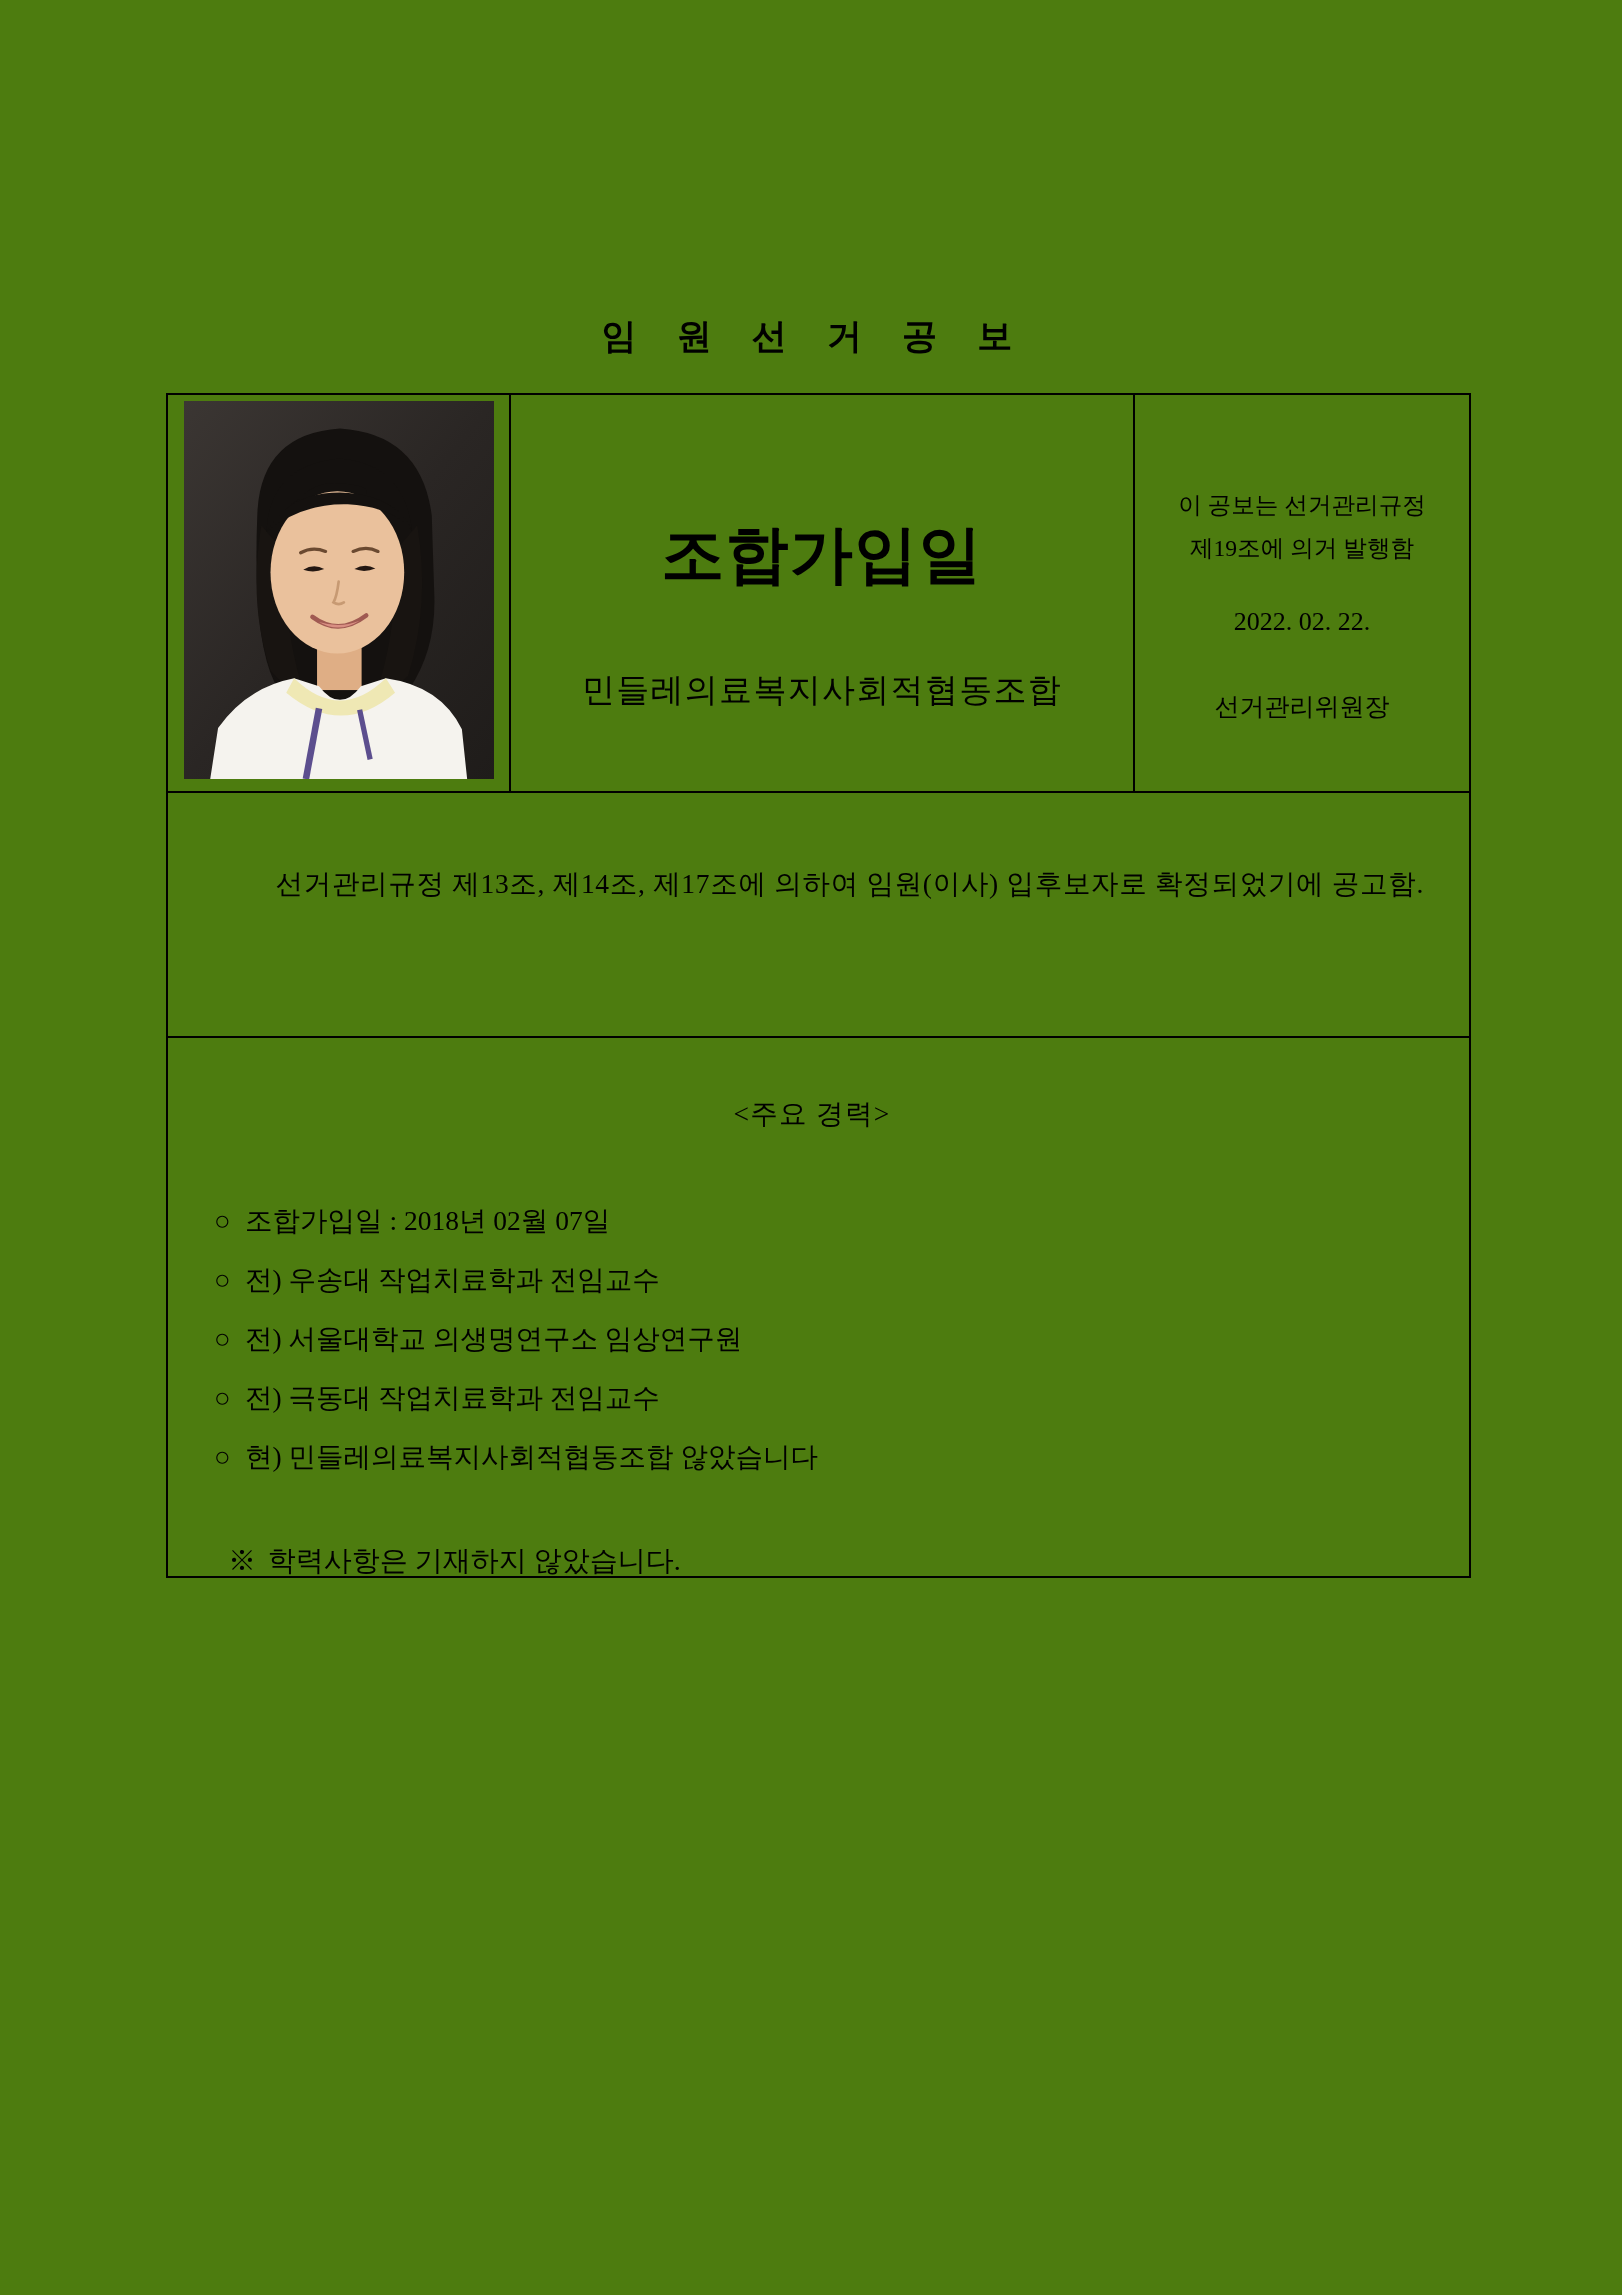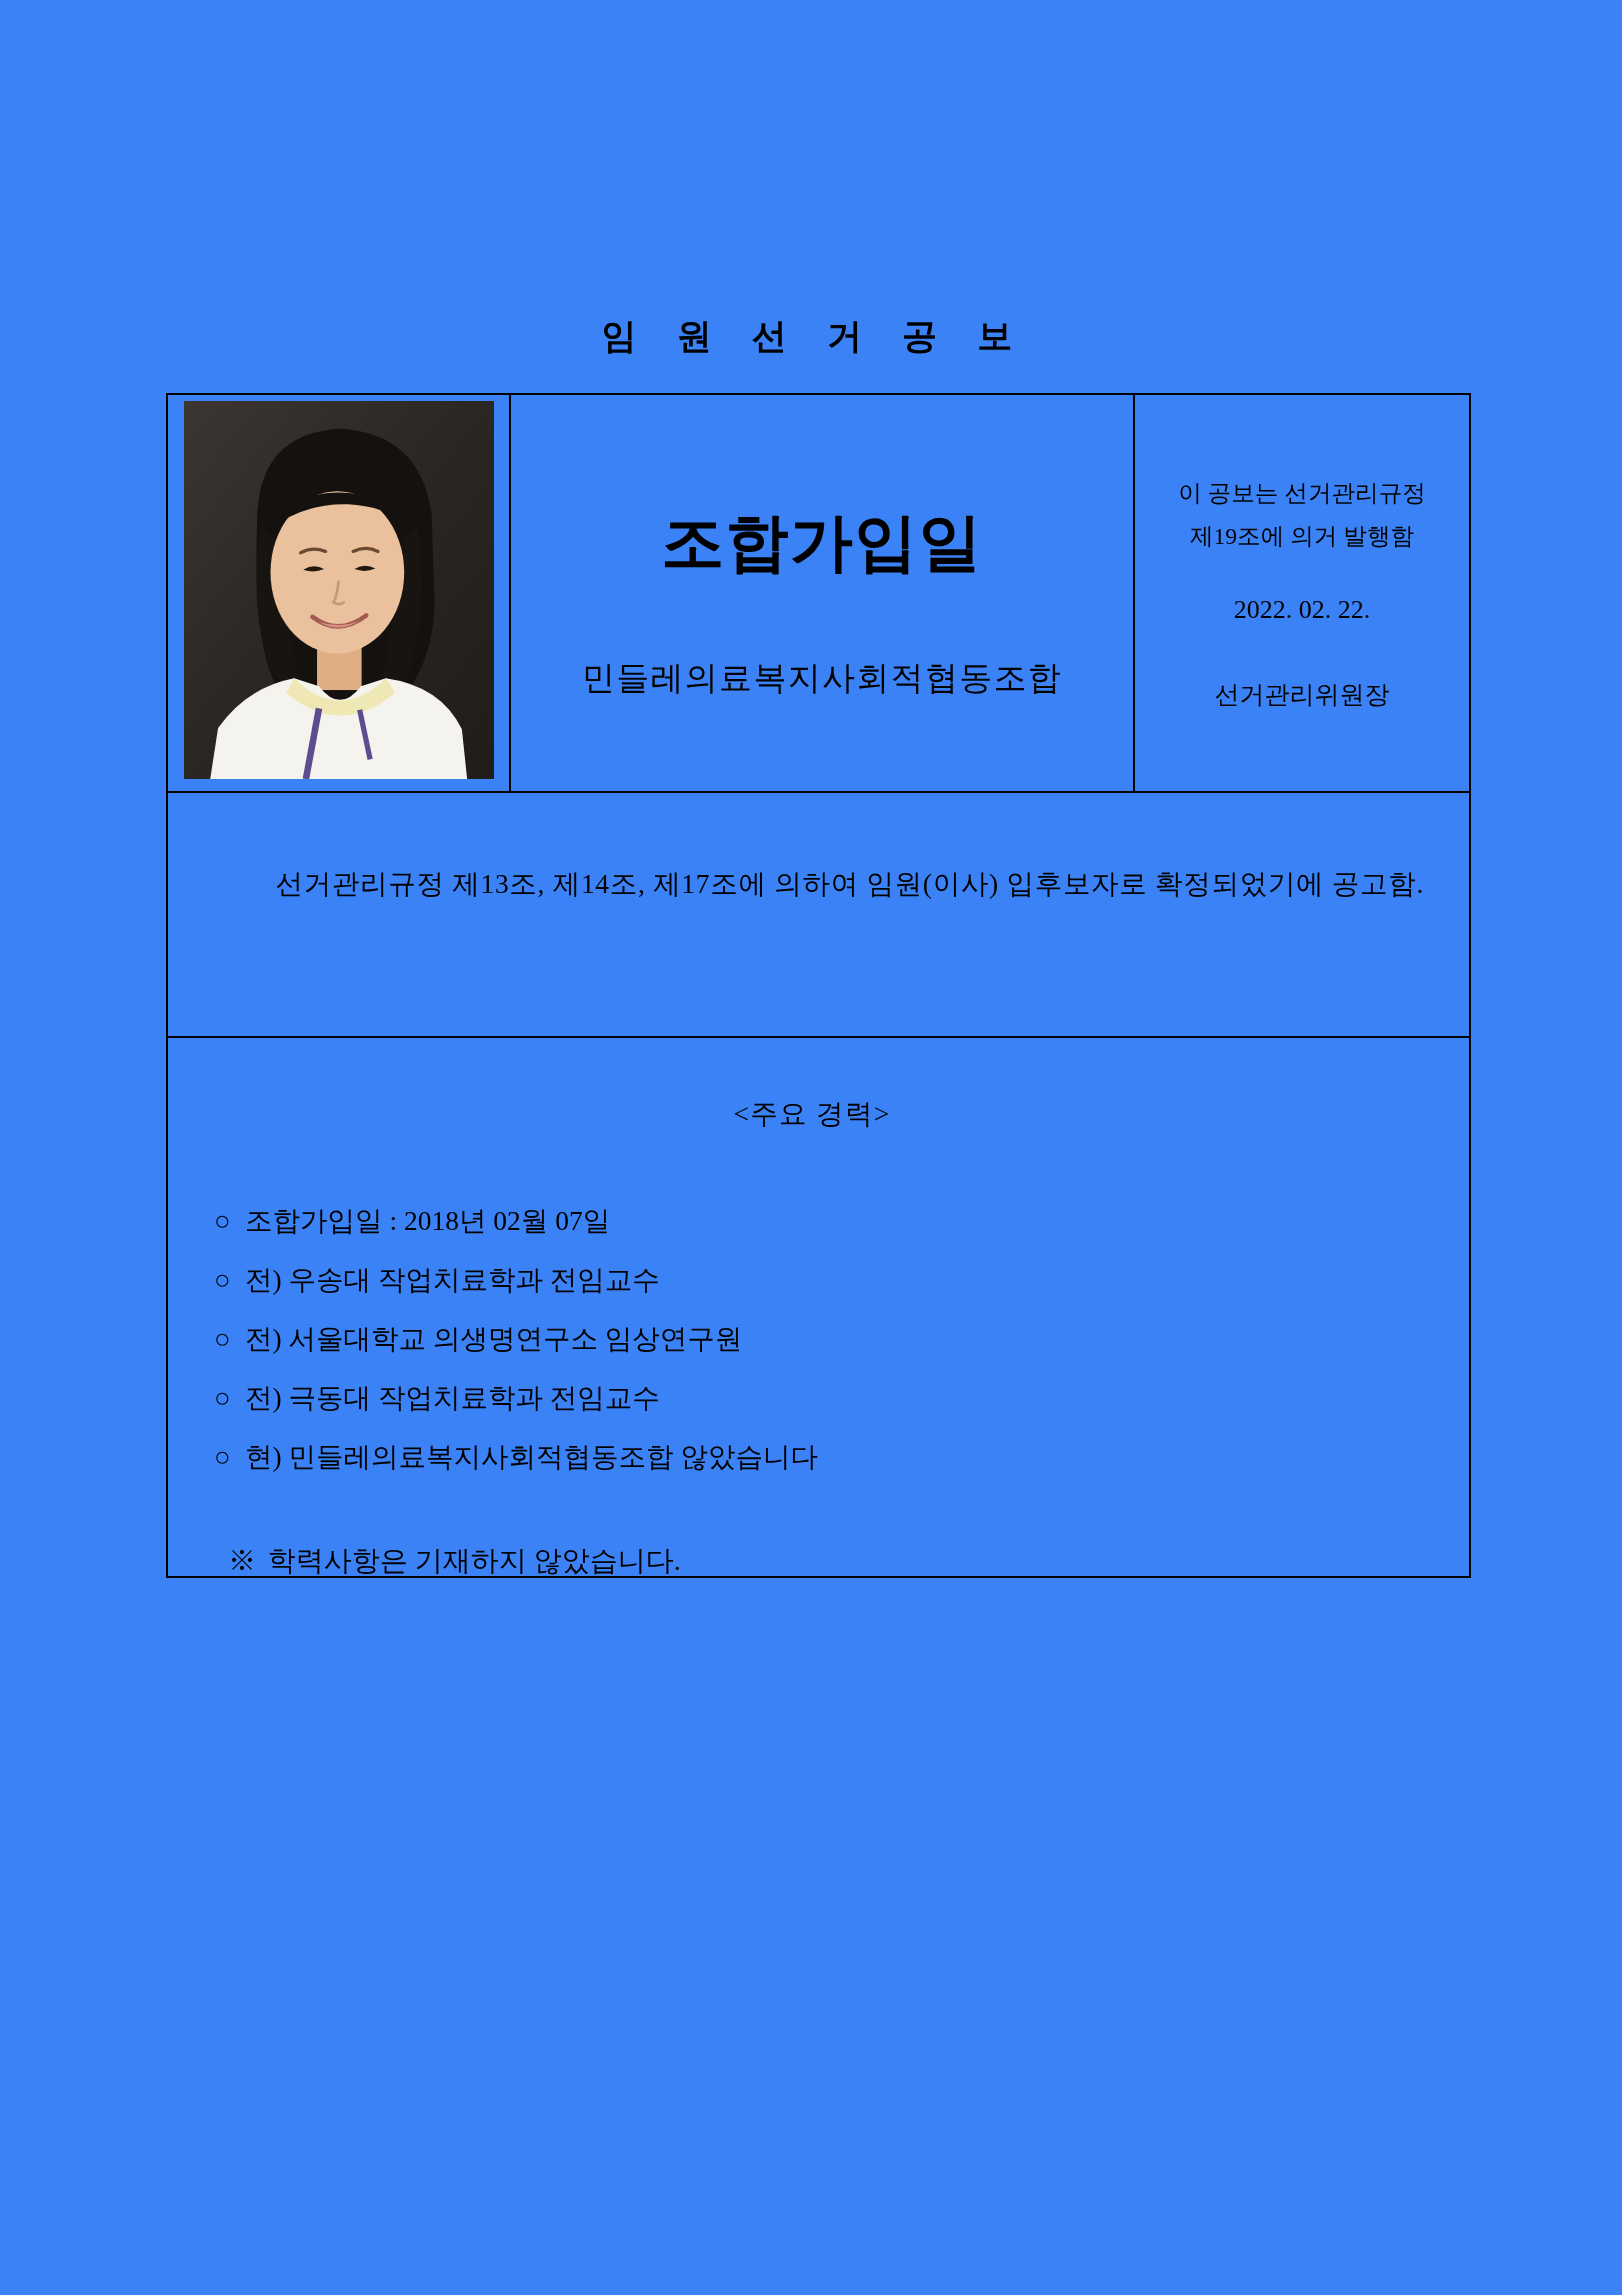--- a/index.html
+++ b/index.html
@@ -1,21 +1,21 @@
 <!DOCTYPE html>
 <html lang="ko" style="font-size:10.5px"><head>
 <meta charset="utf-8">
 <style>
   * { margin: 0; padding: 0; box-sizing: border-box; }
   html, body { background: #e8e8e8; }
   .page {
     position: relative;
     width: 1623px;
     height: 2295px;
-    background: #3b82f6;
+    background: #4d7c0f;
     font-family: "Liberation Serif", "DejaVu Serif", serif;
     color: #000000;
     overflow: hidden;
   }
   .doc-title {
     position: absolute;
     top: 313px;
     left: 0;
     width: 100%;
     text-align: center;
@@ -30,21 +30,21 @@
     position: absolute;
     left: 166px;
     top: 393px;
     width: 1302px;
     border-collapse: collapse;
     table-layout: fixed;
   }
   table.main-table, table.main-table td {
     border: 2px solid #000000;
   }
-  td { vertical-align: top; padding: 4px; }
+  td { vertical-align: top; padding: 16px; }
 
   
   tr.row-header { height: 398px; }
   td.photo-cell { padding: 5.9px 0 0 0; text-align: center; }
   .photo-frame { width: 310px; height: 378px; margin: 0 auto; display: block; }
   td.center-cell { text-align: center; }
   .org-title-big {
     margin-top: 111px;
     font-size: 63px;
     font-weight: bold;

